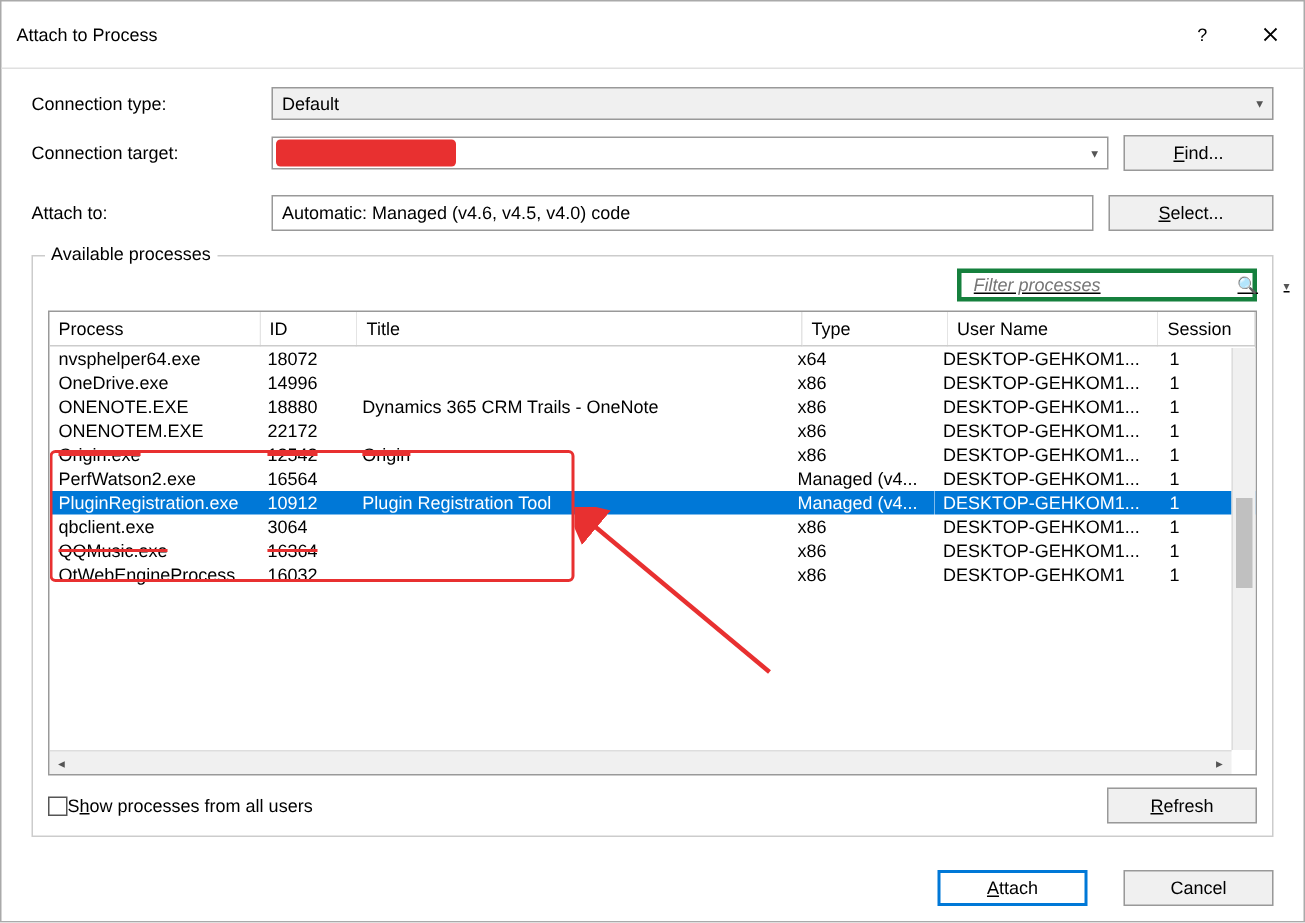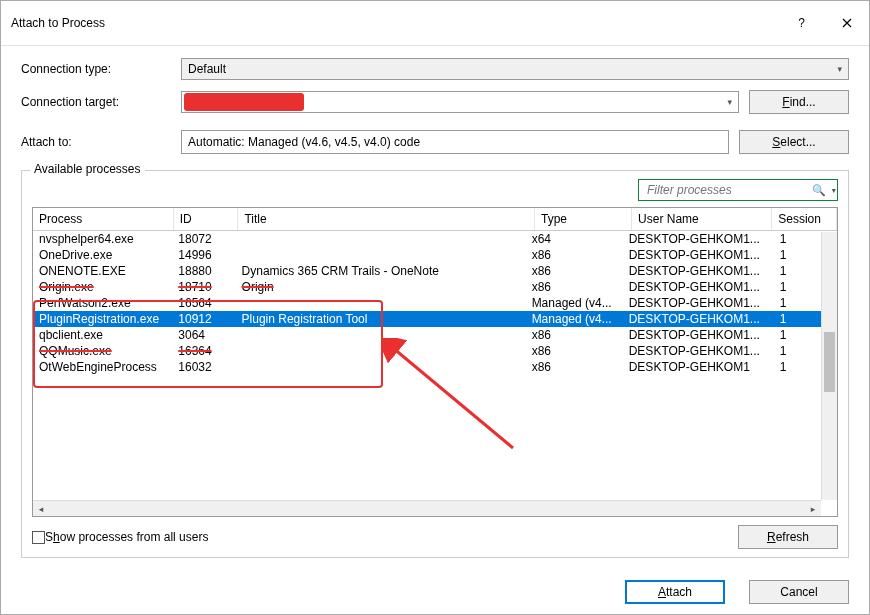--- a/index.html
+++ b/index.html
@@ -30,21 +30,21 @@
   }
   .fieldset .legend { position: absolute; top: -9px; left: 8px; background: #fff; padding: 0 4px; }
   .fieldset .desc { color: #333; }
   .attach-to-box {
     flex: 1; height: 24px; border: 1px solid #999; background: #fff; padding: 0 6px;
     display: flex; align-items: center;
   }
   .available-fs { flex: 1; display: flex; flex-direction: column; border: 1px solid #ccc; padding: 8px 10px; position: relative; margin-top: 6px; }
   .available-fs .legend { position: absolute; top: -9px; left: 8px; background: #fff; padding: 0 4px; }
   .filter-row { display: flex; justify-content: flex-end; margin-bottom: 6px; }
-  .filter-box { width: 200px; height: 22px; border: 1px solid #15803d; display: flex; align-items: center; padding: 0 6px; gap: 6px; }
+  .filter-box { width: 200px; height: 22px; border: 3px solid #15803d; display: flex; align-items: center; padding: 0 6px; gap: 17px; text-decoration: underline; }
   .filter-box input { border: none; outline: none; flex: 1; font-style: italic; color: #888; }
   .filter-box .mag { font-size: 11px; }
   .filter-box .drop { font-size: 8px; color: #555; }
   .table-wrap { flex: 1; border: 1px solid #999; position: relative; overflow: hidden; display: flex; flex-direction: column; }
   table { border-collapse: collapse; width: 100%; }
   thead th {
     text-align: left; font-weight: normal; padding: 4px 6px; border-bottom: 1px solid #ccc;
     border-right: 1px solid #e4e4e4; background: #fff; position: sticky; top: 0;
   }
   .tbody-wrap { flex: 1; overflow: hidden; position: relative; }
@@ -166,22 +166,30 @@
                 </tr>
                 <tr>
                   <td class="col-process">ONENOTE.EXE</td>
                   <td class="col-id">18880</td>
                   <td class="col-title">Dynamics 365 CRM Trails - OneNote</td>
                   <td class="col-type">x86</td>
                   <td class="col-user">DESKTOP-GEHKOM1...</td>
                   <td class="col-session">1</td>
                 </tr>
                 <tr>
+                  <td class="col-process">ONENOTEM.EXE</td>
+                  <td class="col-id">22172</td>
+                  <td class="col-title"></td>
+                  <td class="col-type">x86</td>
+                  <td class="col-user">DESKTOP-GEHKOM1...</td>
+                  <td class="col-session">1</td>
+                </tr>
+                <tr>
                   <td class="col-process strike">Origin.exe</td>
-                  <td class="col-id strike">18710</td>
+                  <td class="col-id strike">12542</td>
                   <td class="col-title strike">Origin</td>
                   <td class="col-type">x86</td>
                   <td class="col-user">DESKTOP-GEHKOM1...</td>
                   <td class="col-session">1</td>
                 </tr>
                 <tr>
                   <td class="col-process">PerfWatson2.exe</td>
                   <td class="col-id">16564</td>
                   <td class="col-title"></td>
                   <td class="col-type">Managed (v4...</td>

